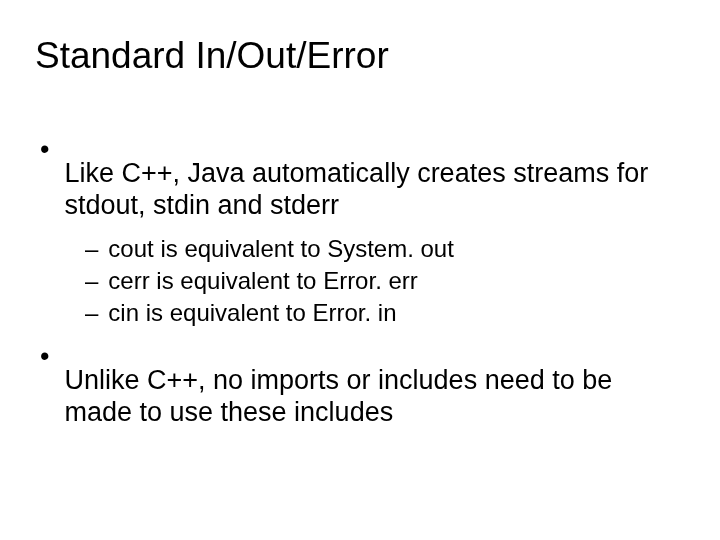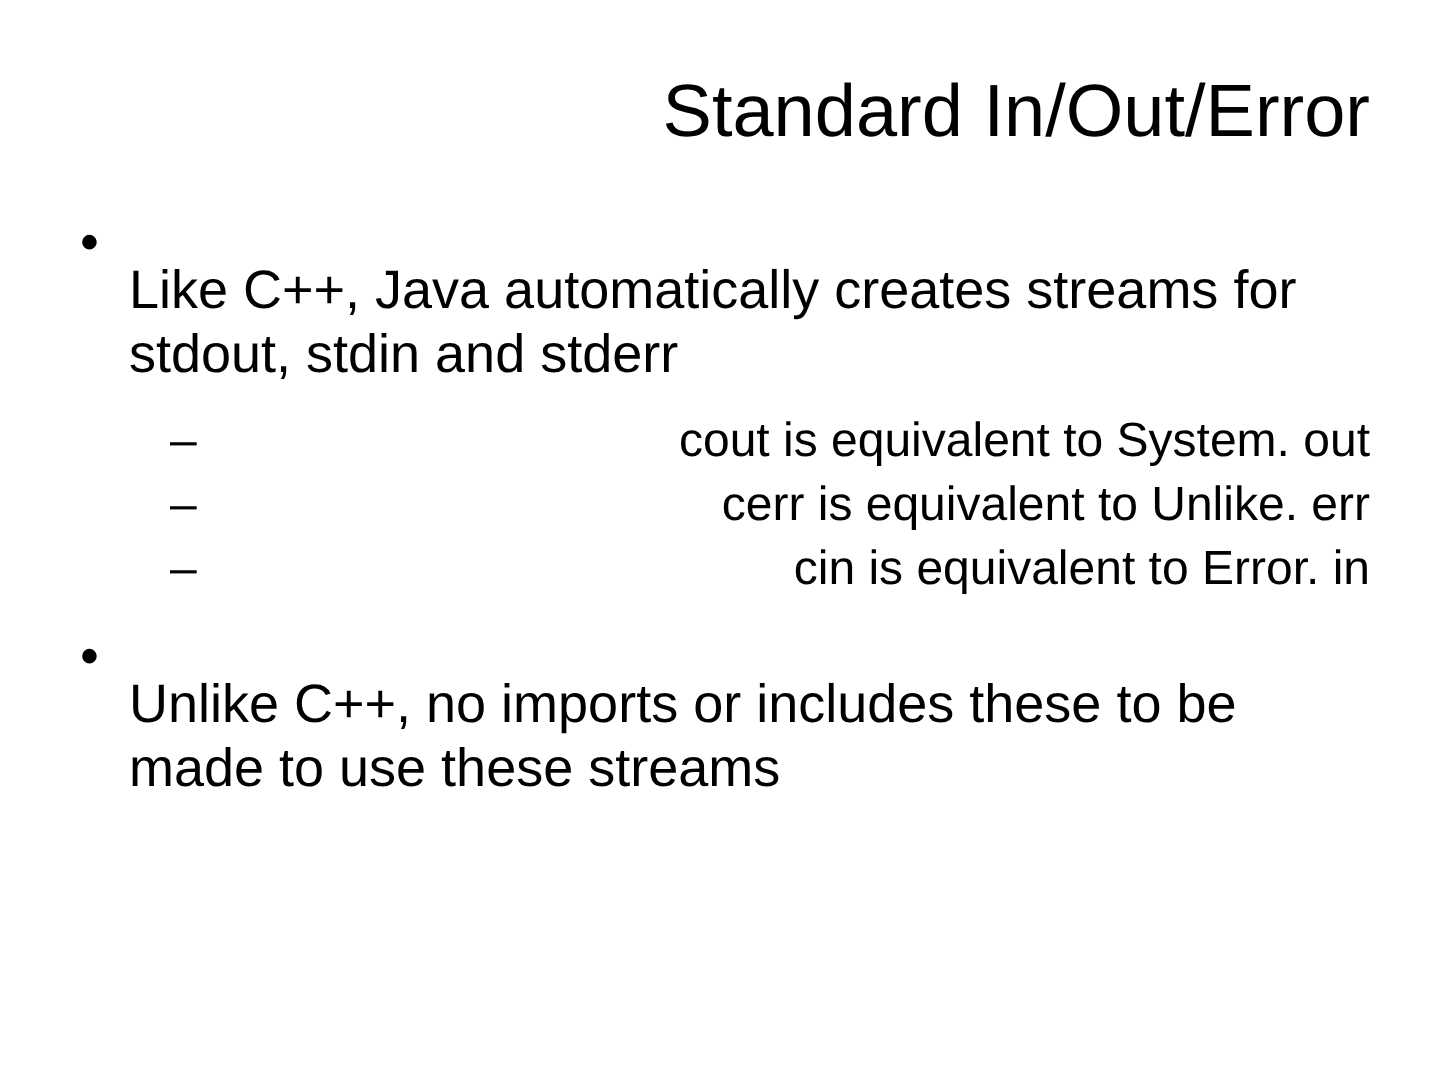--- a/index.html
+++ b/index.html
@@ -9,24 +9,24 @@
     }
     body {
       width: 720px;
       height: 540px;
       background: white;
       font-family: Arial, Helvetica, sans-serif;
       color: black;
       padding: 30px 35px;
     }
     .title {
-      text-align: right;
+      text-align: left;
       font-size: 37px;
       font-weight: normal;
-      margin-bottom: 28px;
+      margin-bottom: 56px;
       margin-top: 5px;
     }
     .bullet-1 {
       display: flex;
       font-size: 27px;
       line-height: 1.2;
       margin-bottom: 12px;
     }
     .bullet-1 .marker {
       margin-right: 15px;
@@ -41,21 +41,20 @@
       font-size: 24px;
       line-height: 1.25;
       margin-bottom: 2px;
       margin-left: 50px;
     }
     .bullet-2 .marker {
       margin-right: 10px;
     }
     .bullet-2 .content {
       flex: 1;
-      text-align: right;
     }
     .sublist {
       margin-bottom: 12px;
     }
   </style>
 </head>
 <body>
 
 <h1 class="title">Standard In/Out/Error</h1>
 
@@ -64,24 +63,24 @@
   <span class="content">Like C++, Java automatically creates streams for stdout, stdin and stderr</span>
 </div>
 
 <div class="sublist">
   <div class="bullet-2">
     <span class="marker">–</span>
     <span class="content">cout is equivalent to System. out</span>
   </div>
   <div class="bullet-2">
     <span class="marker">–</span>
-    <span class="content">cerr is equivalent to Unlike. err</span>
+    <span class="content">cerr is equivalent to Error. err</span>
   </div>
   <div class="bullet-2">
     <span class="marker">–</span>
     <span class="content">cin is equivalent to Error. in</span>
   </div>
 </div>
 
 <div class="bullet-1">
   <span class="marker">•</span>
-  <span class="content">Unlike C++, no imports or includes these to be made to use these streams</span>
+  <span class="content">Unlike C++, no imports or includes need to be made to use these includes</span>
 </div>
 
 </body></html>

